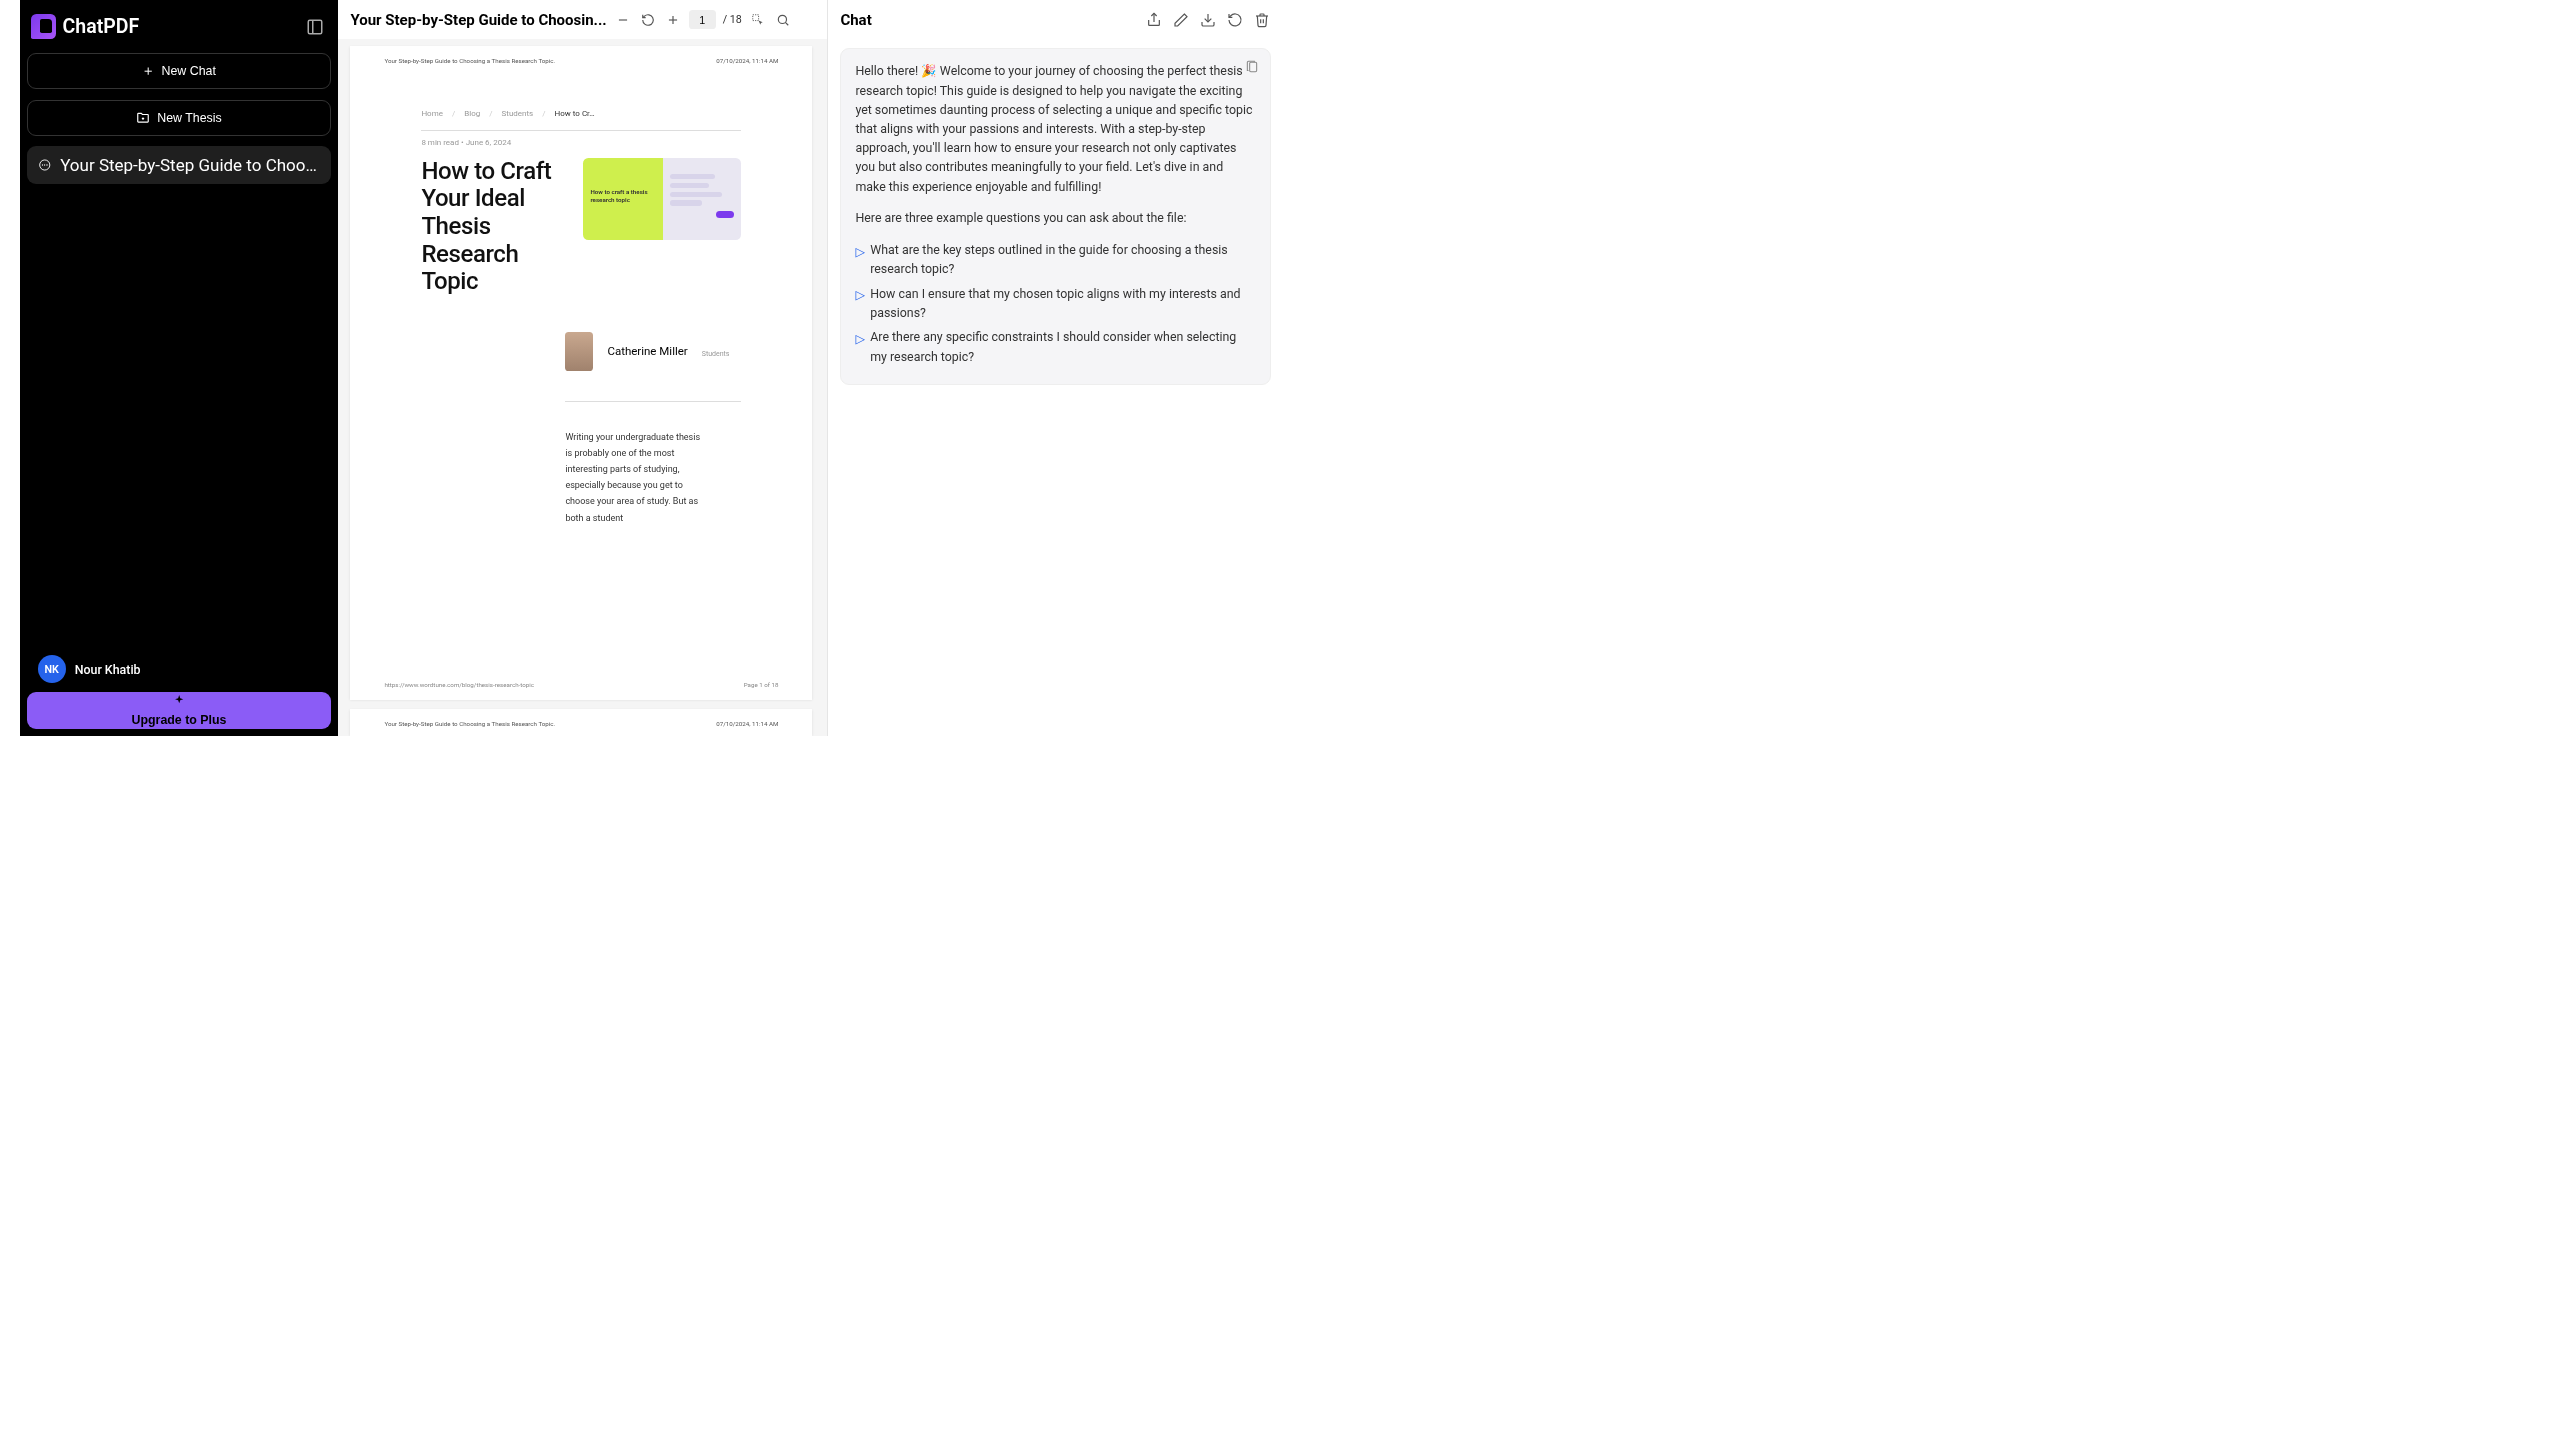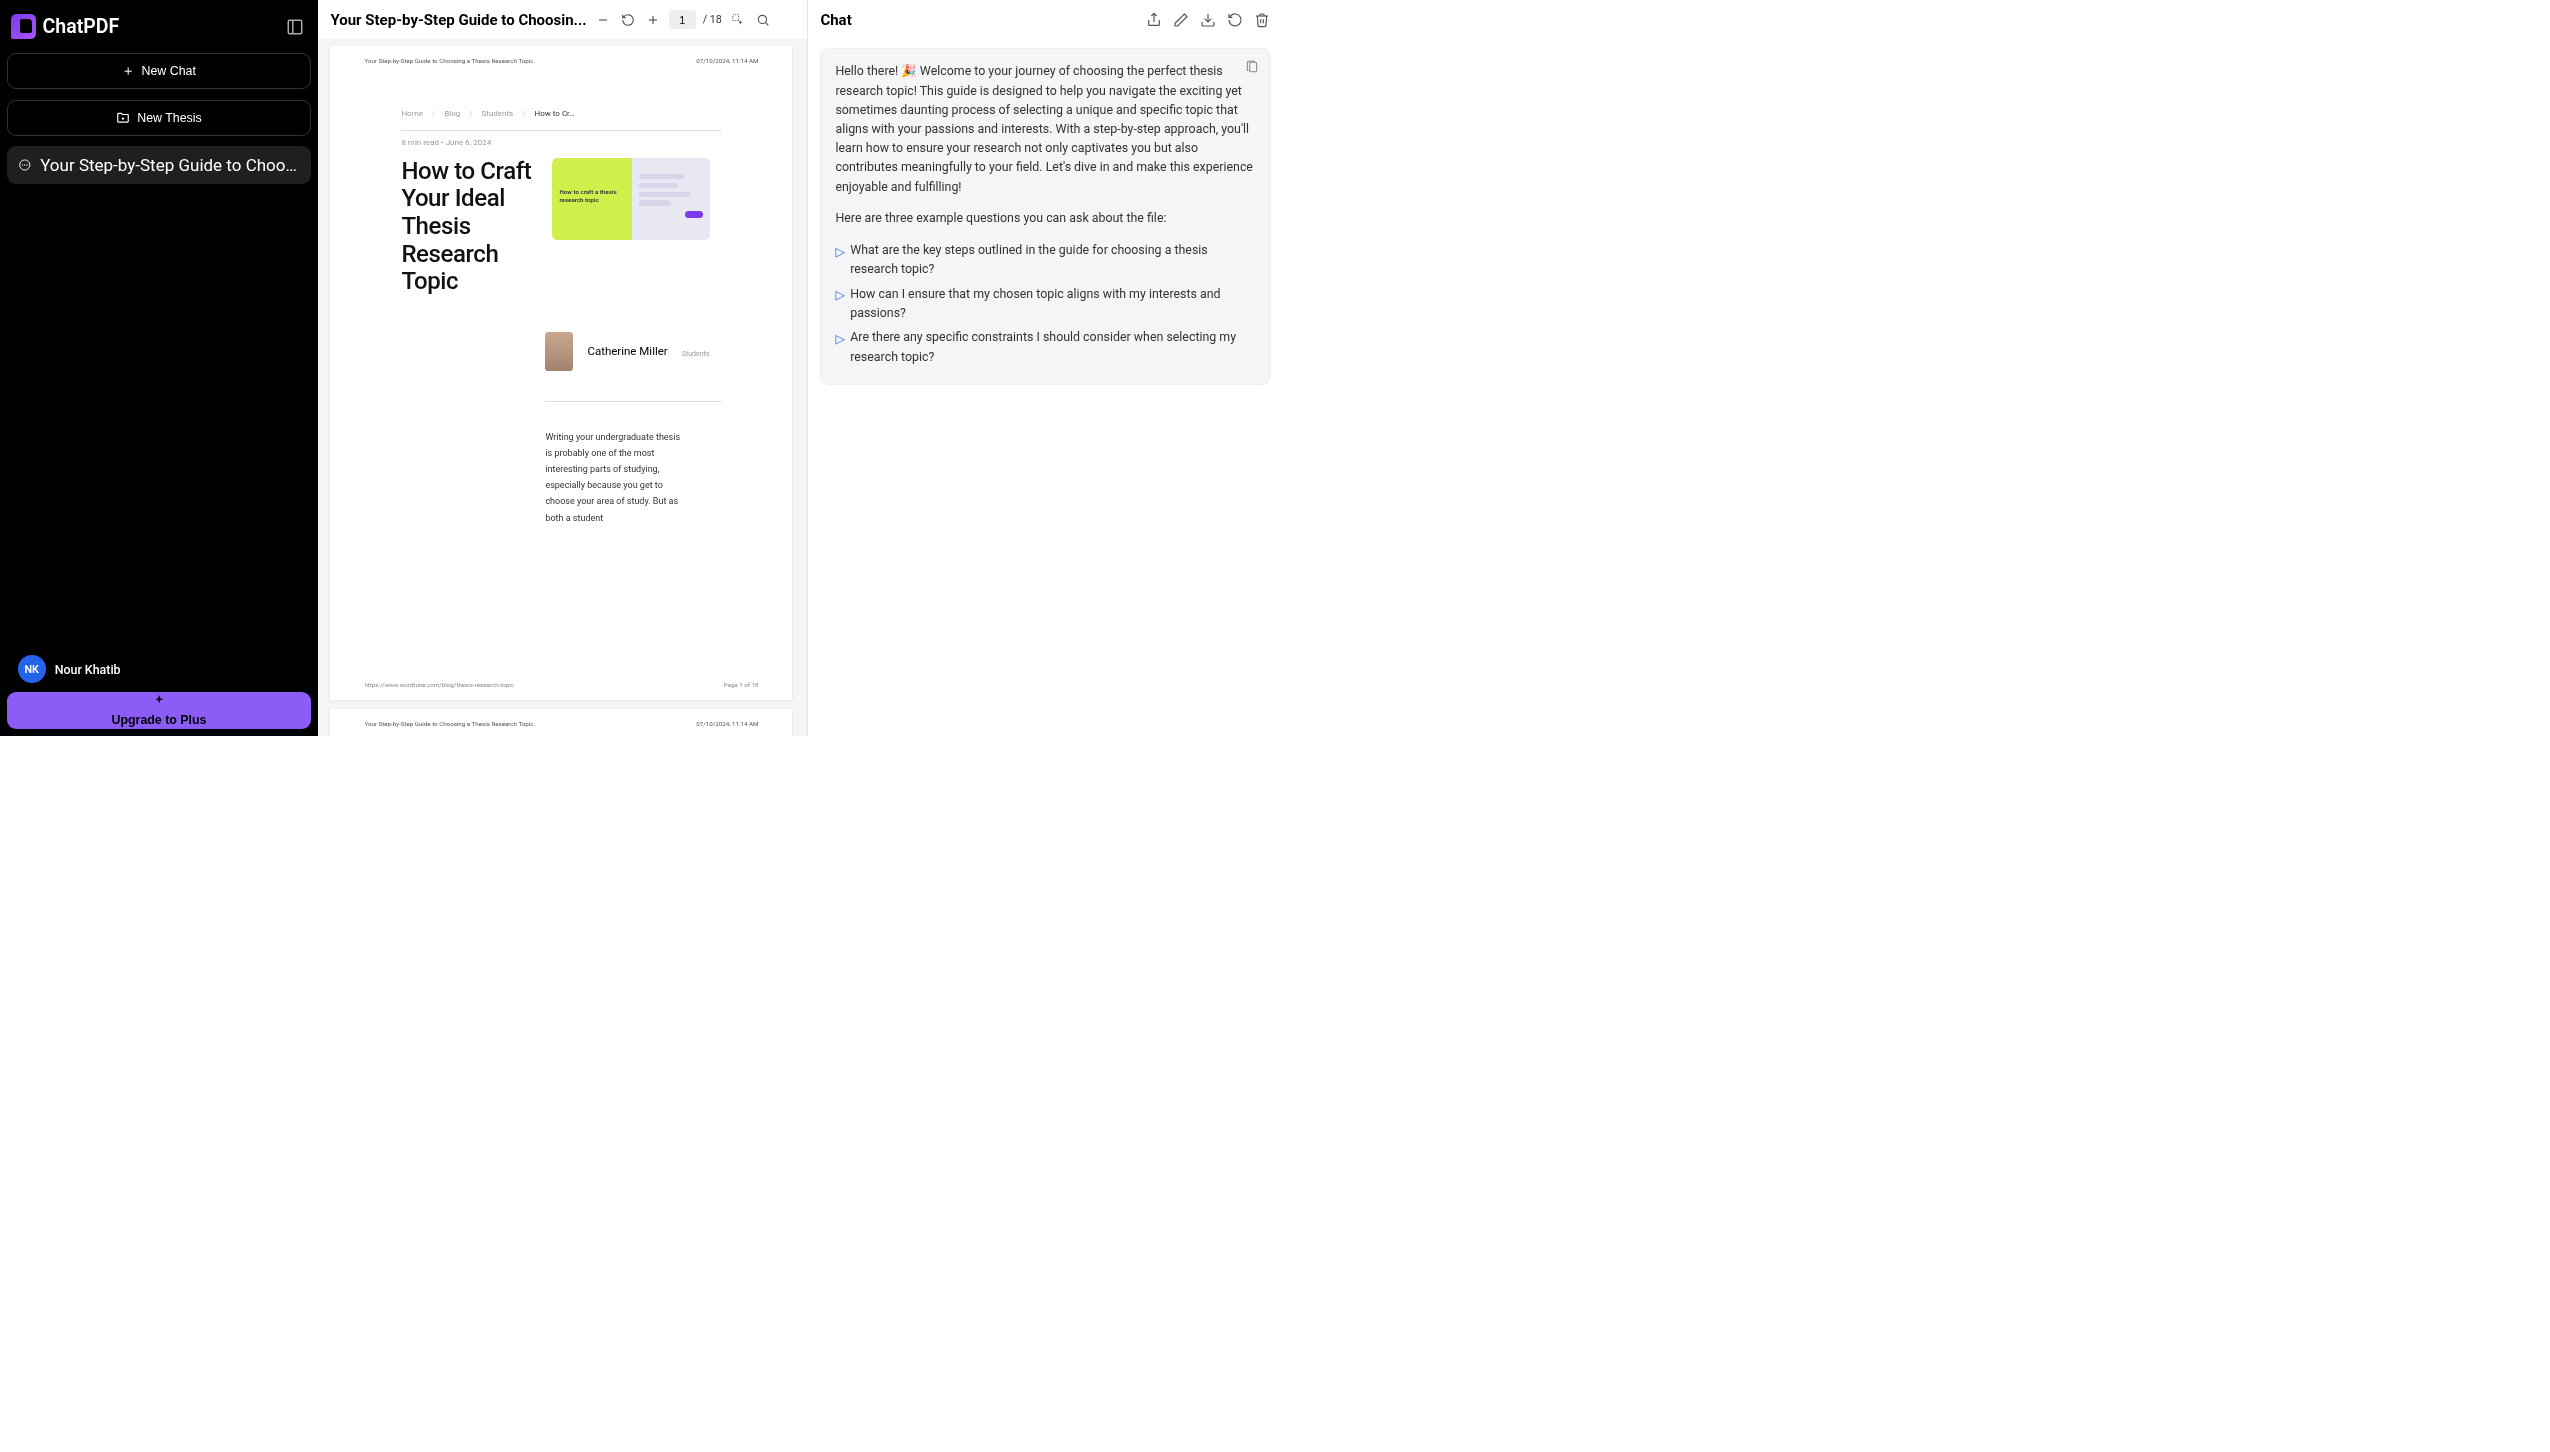--- a/index.html
+++ b/index.html
@@ -13,20 +13,21 @@
 }
 
 
 .sidebar {
   width: 318px;
   background: #000;
   color: #fff;
   display: flex;
   flex-direction: column;
   padding: 7px;
+  margin-left: 20px;
 }
 .sidebar-header {
   display: flex;
   align-items: center;
   justify-content: space-between;
   padding: 7px 3.6px 14px 3.6px;
 }
 .logo {
   display: flex;
   align-items: center;
@@ -228,20 +229,21 @@
   line-height: 1.15;
   letter-spacing: -0.4px;
   width: 133px;
   color: #111;
 }
 .pdf-card {
   width: 158px;
   height: 82px;
   border-radius: 5.3px;
   display: flex;
+  margin-left: 11px;
 }
 .pdf-card-left {
   width: 80px;
   background: #CFEF4D;
   border-radius: 5.3px 0 0 5.3px;
   padding: 30px 7px 7px 7px;
   font-size: 6.2px;
   line-height: 1.3;
   color: #333;
   font-weight: 600;

